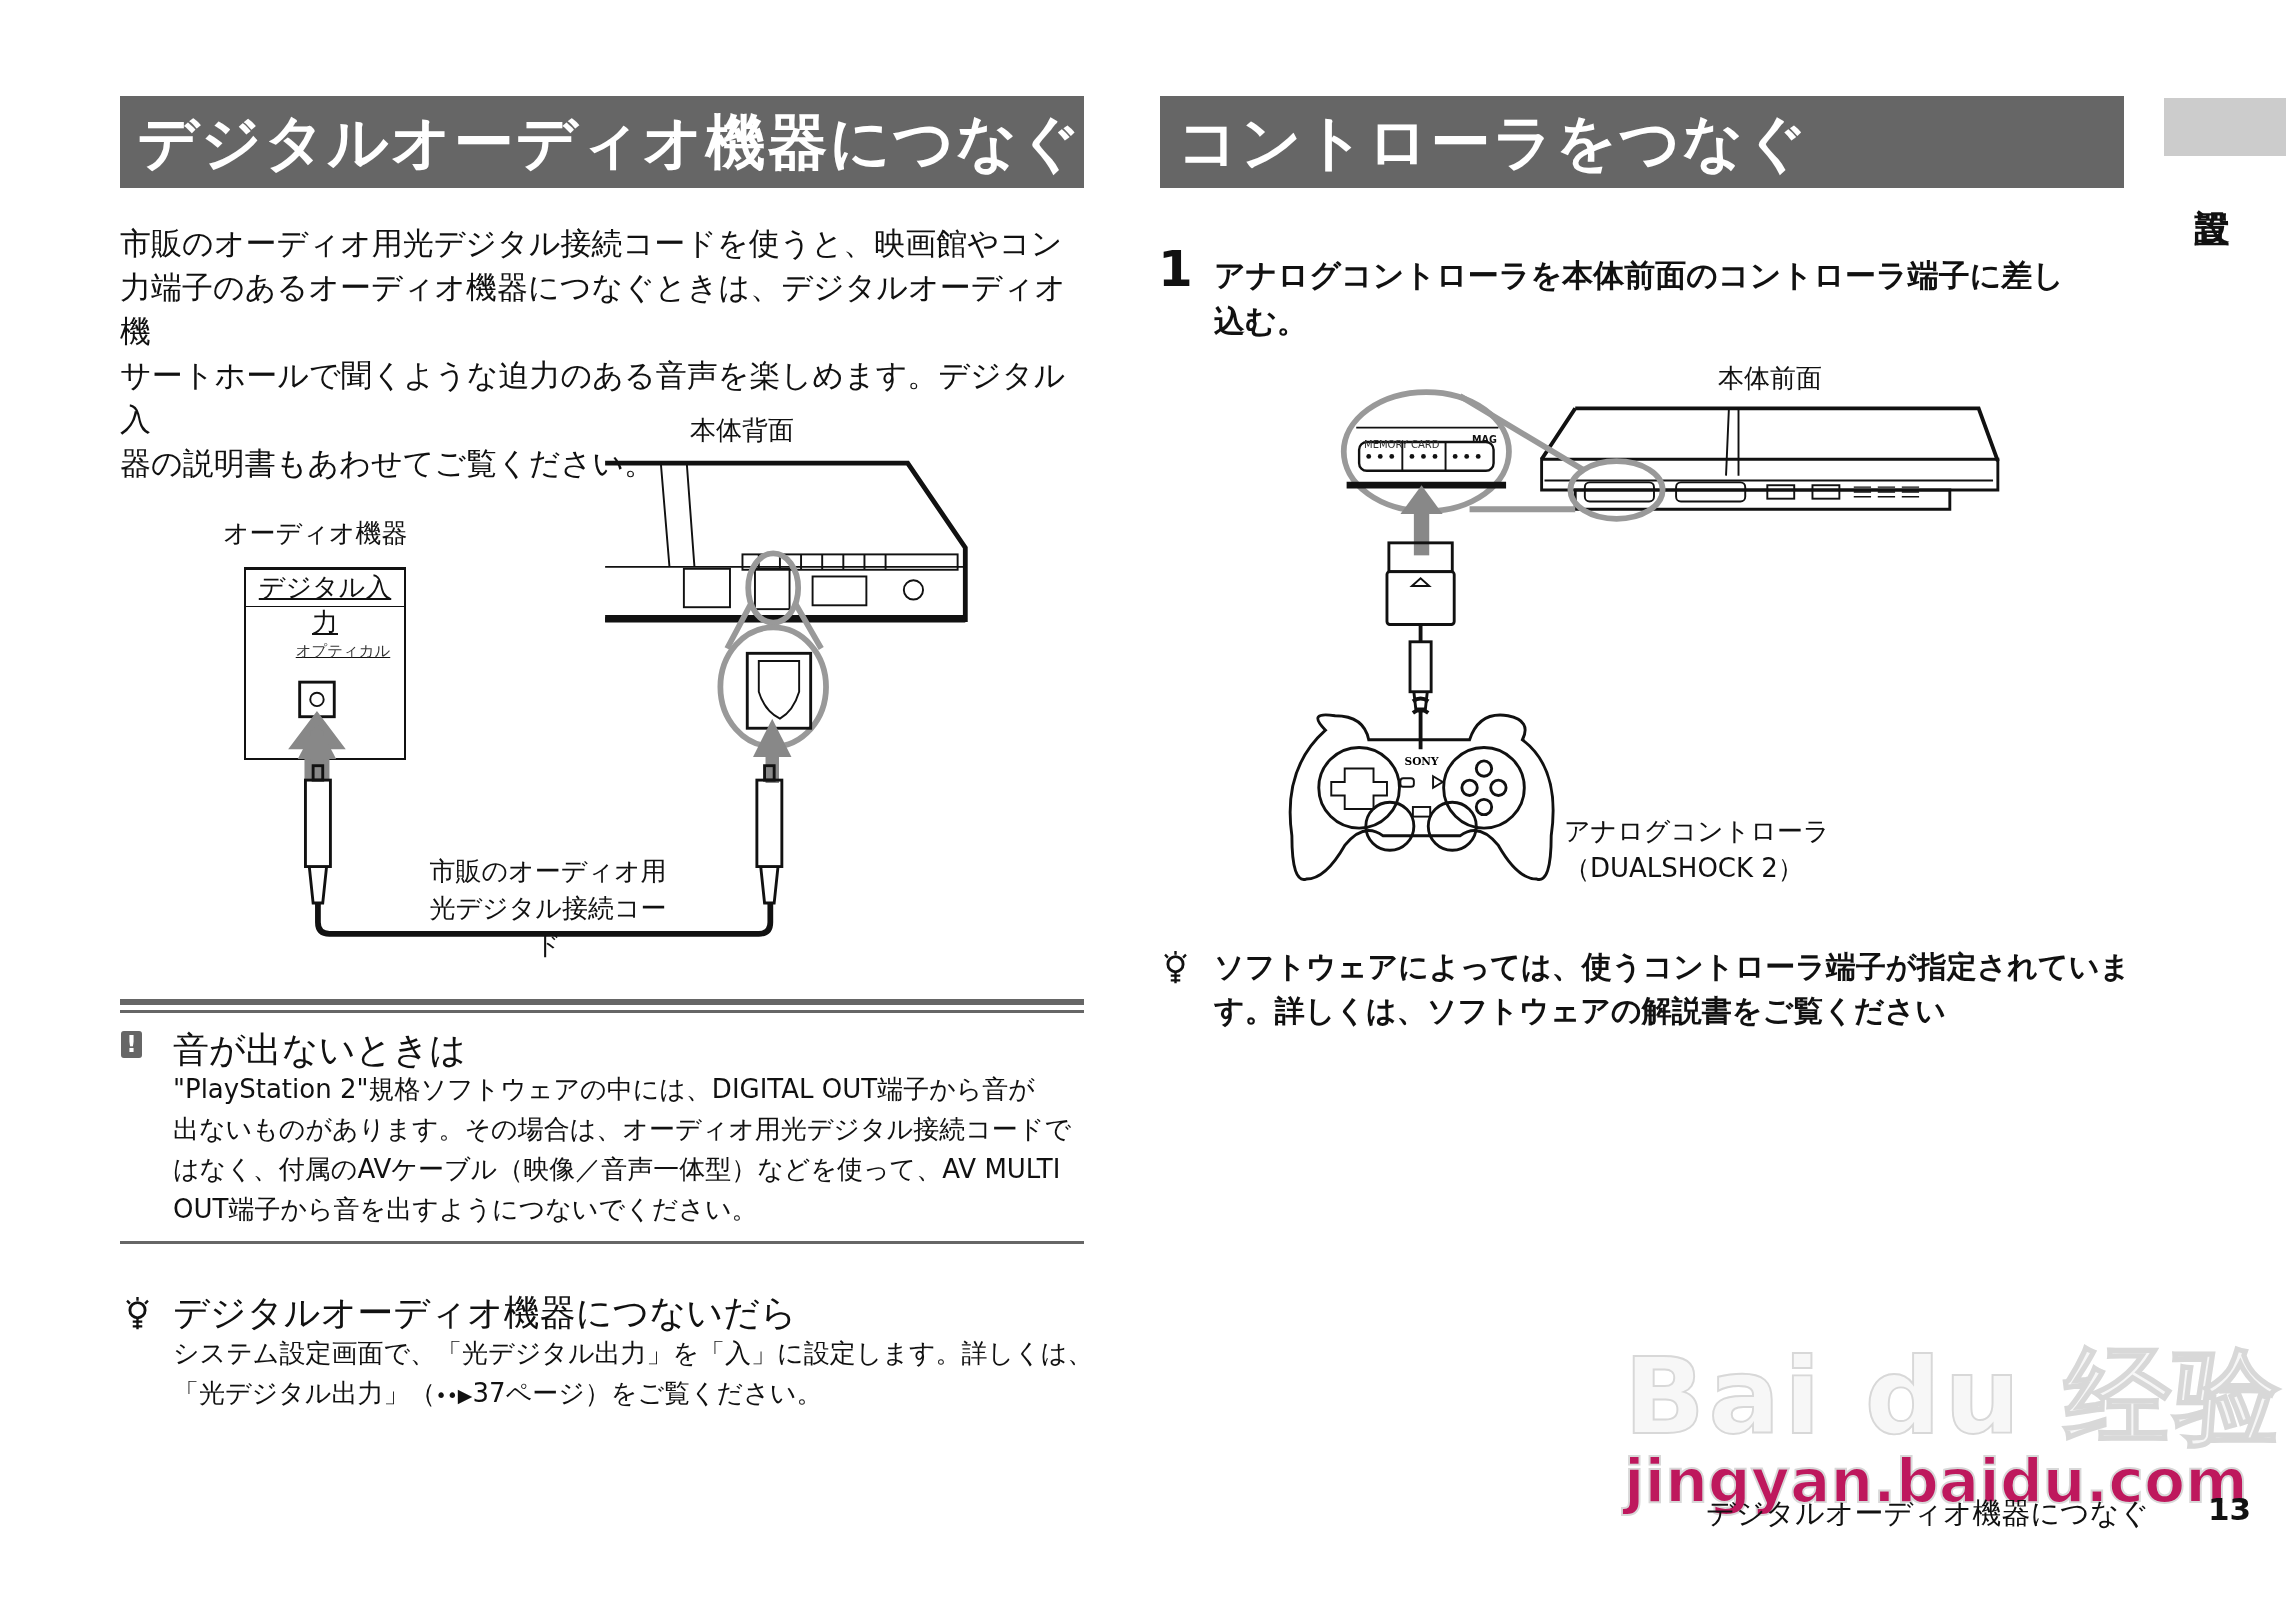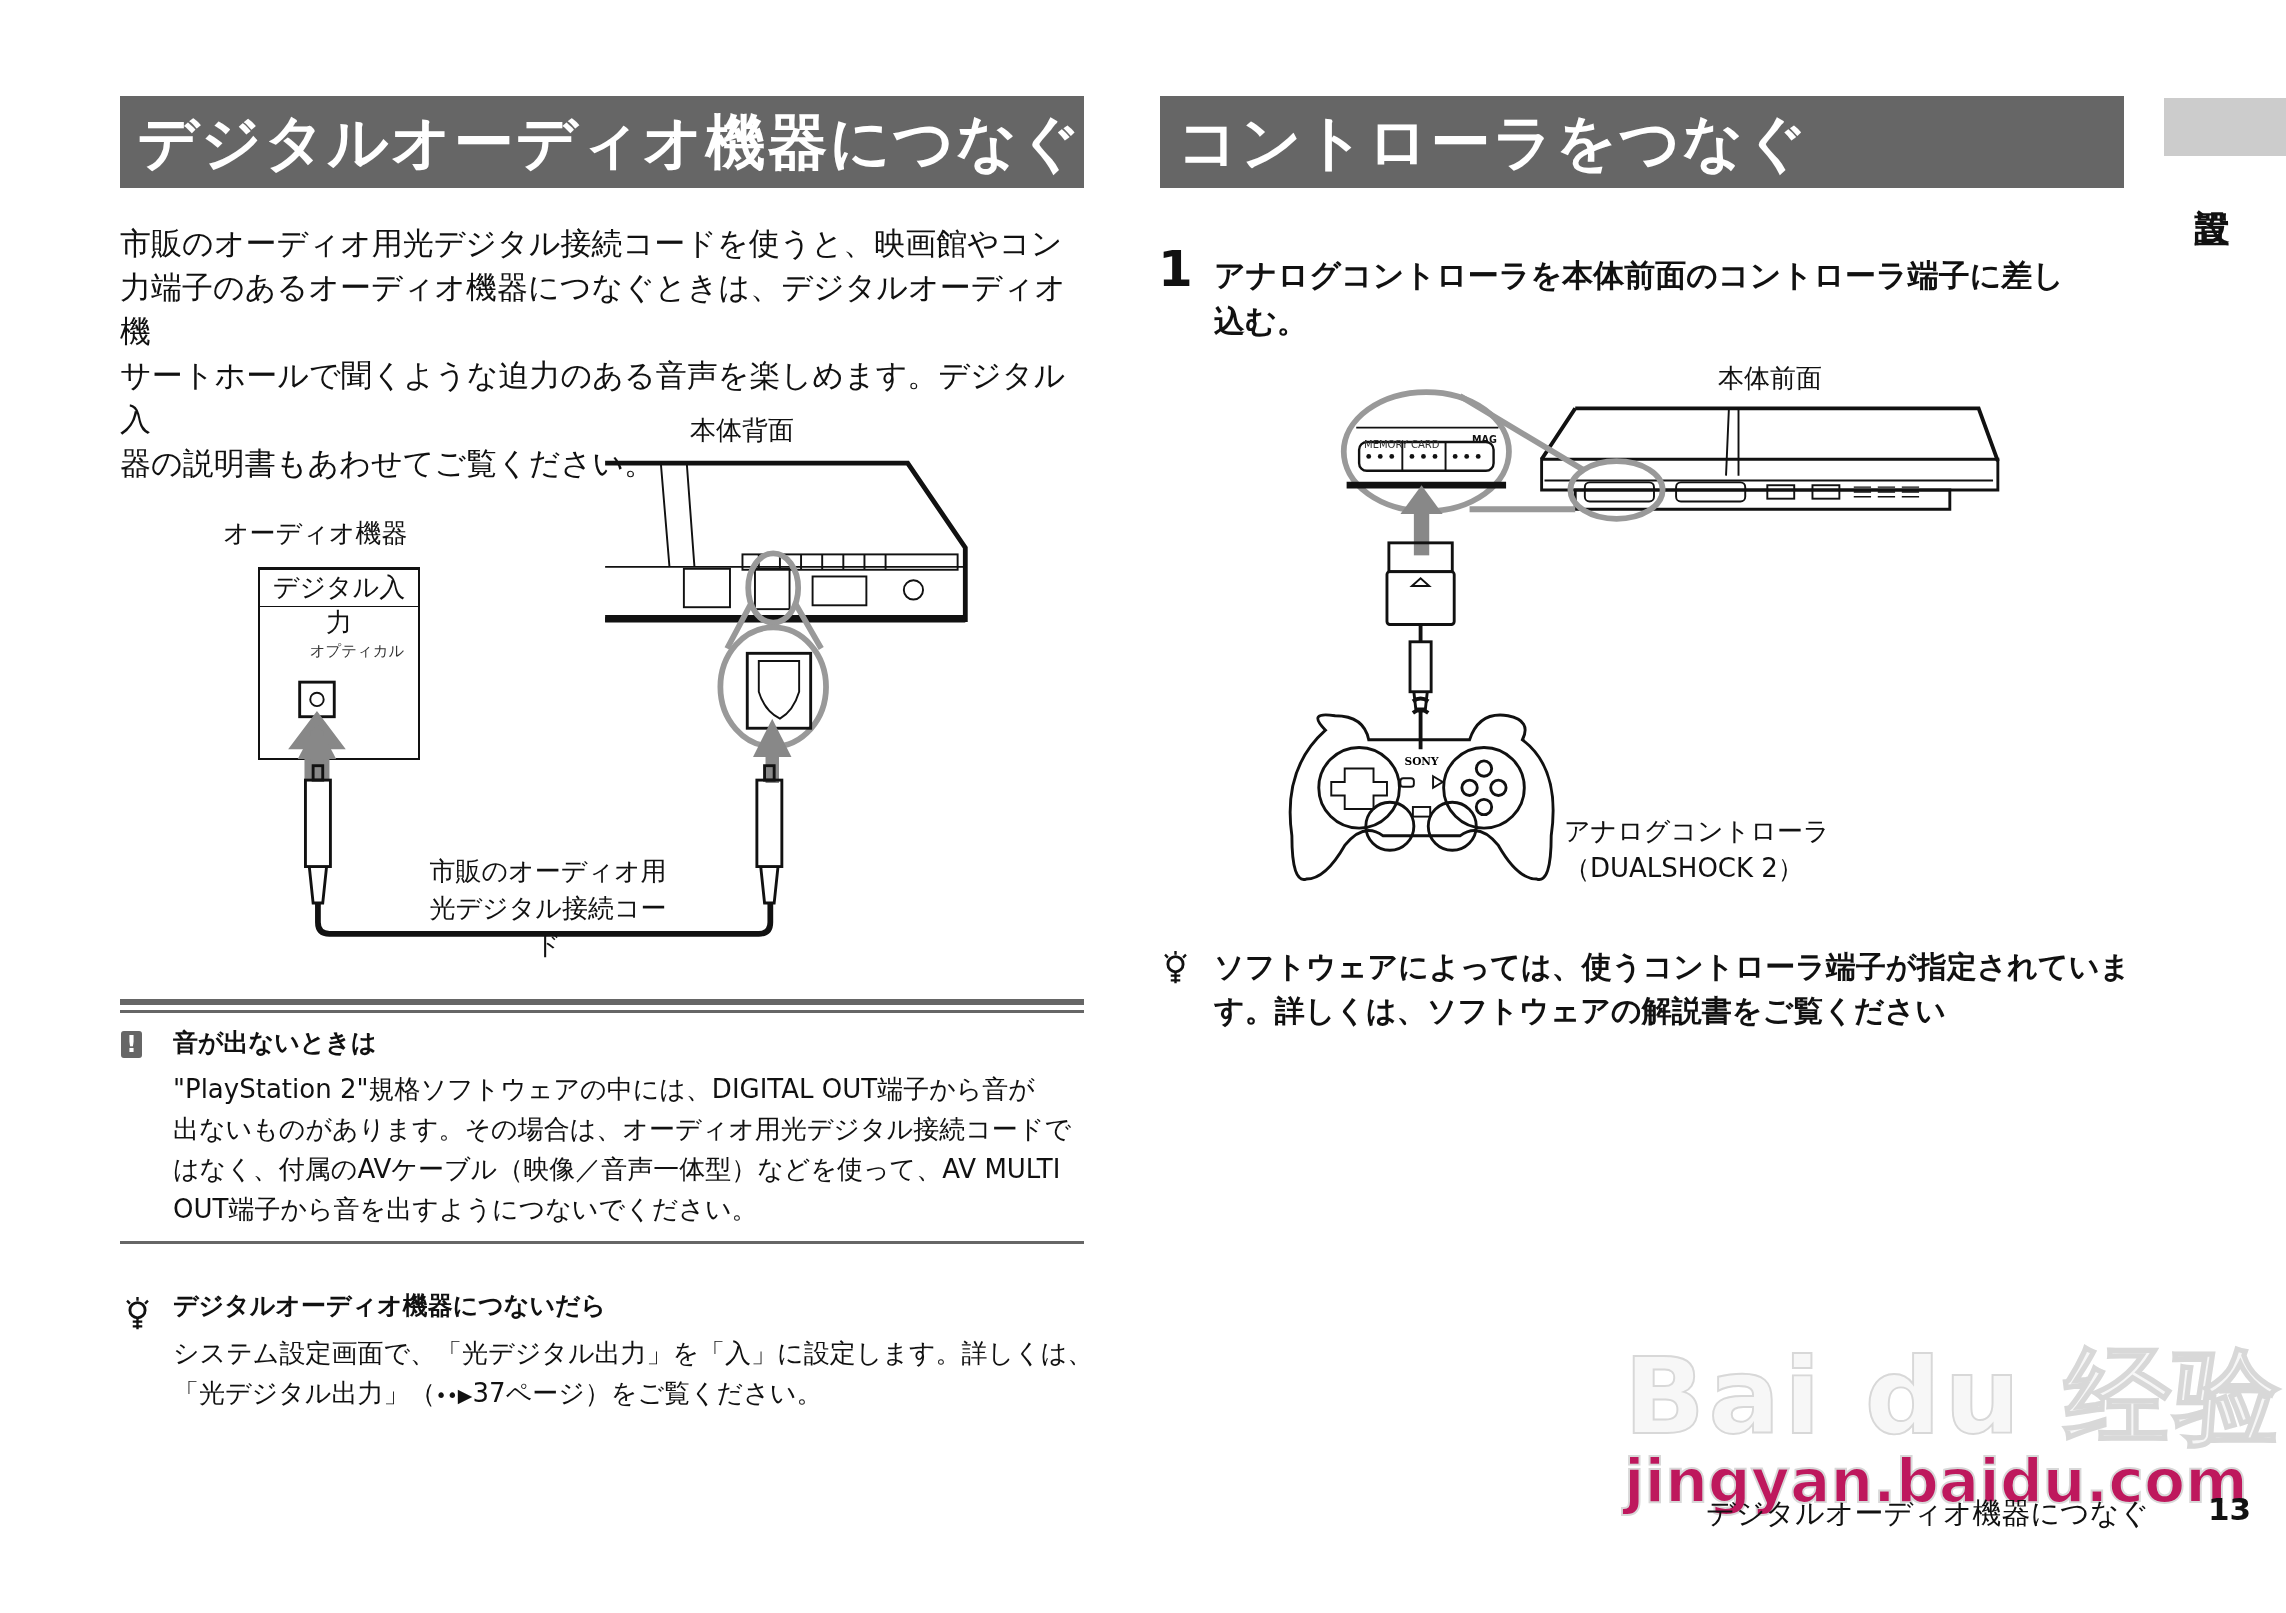--- a/index.html
+++ b/index.html
@@ -1,21 +1,21 @@
 <!DOCTYPE html>
 <html><head>
 <meta charset="utf-8">
 <style>
   html,body{margin:0;padding:0;background:#fff;}
   body{width:2286px;height:1614px;position:relative;overflow:hidden;font-family:"DejaVu Sans","Liberation Sans",sans-serif;color:#111;}
   .abs{position:absolute;}
   .title-bar{background:#666;color:#fff;font-weight:bold;font-size:60px;line-height:92px;padding-left:17.3px;box-sizing:border-box;letter-spacing:1.9px;white-space:nowrap;overflow:hidden;}
   .body-text{font-size:31px;line-height:44px;}
   .sub-text{font-size:26px;line-height:40px;}
-  .heading{font-size:25px;font-weight:bold;}
+  .heading{font-size:36px;font-weight:normal;}
   .label{font-size:26px;}
   .small{font-size:15.4px;}
   .rule{background:#666;}
   .side-tab{background:#ccc;}
   .vert{writing-mode:vertical-rl;font-weight:bold;font-size:35px;letter-spacing:3.8px;}
   svg{position:absolute;overflow:visible;}
   .watermark{color:#e4e4e4;font-weight:bold;}
 </style>
 </head>
 <body>
@@ -27,21 +27,21 @@
 <div class="abs body-text" style="left:120px;top:221px;width:970px;">
   <div>市販のオーディオ用光デジタル接続コードを使うと、映画館やコン</div>
   <div>力端子のあるオーディオ機器につなぐときは、デジタルオーディオ機</div>
   <div>サートホールで聞くような迫力のある音声を楽しめます。デジタル入</div>
   <div>器の説明書もあわせてご覧ください。</div>
 </div>
 
 <div class="abs label" style="left:690px;top:413px;">本体背面</div>
 <div class="abs label" style="left:223px;top:516px;">オーディオ機器</div>
 
-<div class="abs" style="left:258px;top:567px;width:158px;height:188px;border:2.9px solid #111;border-top-width:3.8px;">
+<div class="abs" style="left:244px;top:567px;width:158px;height:188px;border:2.9px solid #111;border-top-width:3.8px;text-decoration:underline;">
   <div class="label" style="height:36px;line-height:35px;text-align:center;border-bottom:1.9px solid #111;">デジタル入力</div>
   <div class="small" style="text-align:center;margin-top:34px;color:#333;padding-left:36px;">オプティカル</div>
 </div>
 
 <svg width="2286" height="1614" style="left:0;top:0;" viewBox="0 0 2380 1680">
 
   <g>
     <rect x="312" y="710" width="36" height="36" fill="none" stroke="#111" stroke-width="3"></rect>
     <circle cx="330" cy="728" r="7" fill="none" stroke="#111" stroke-width="2"></circle>
   </g>

